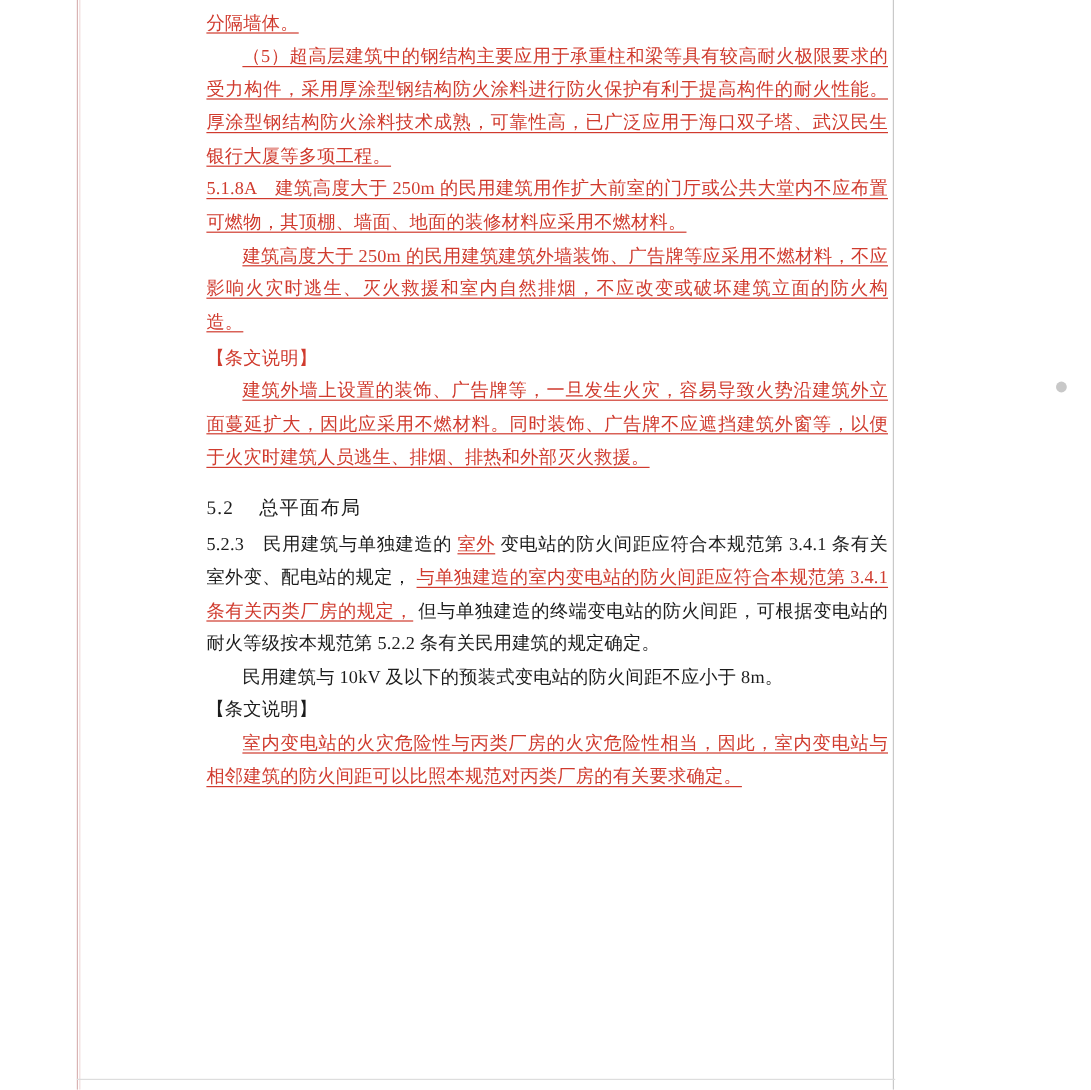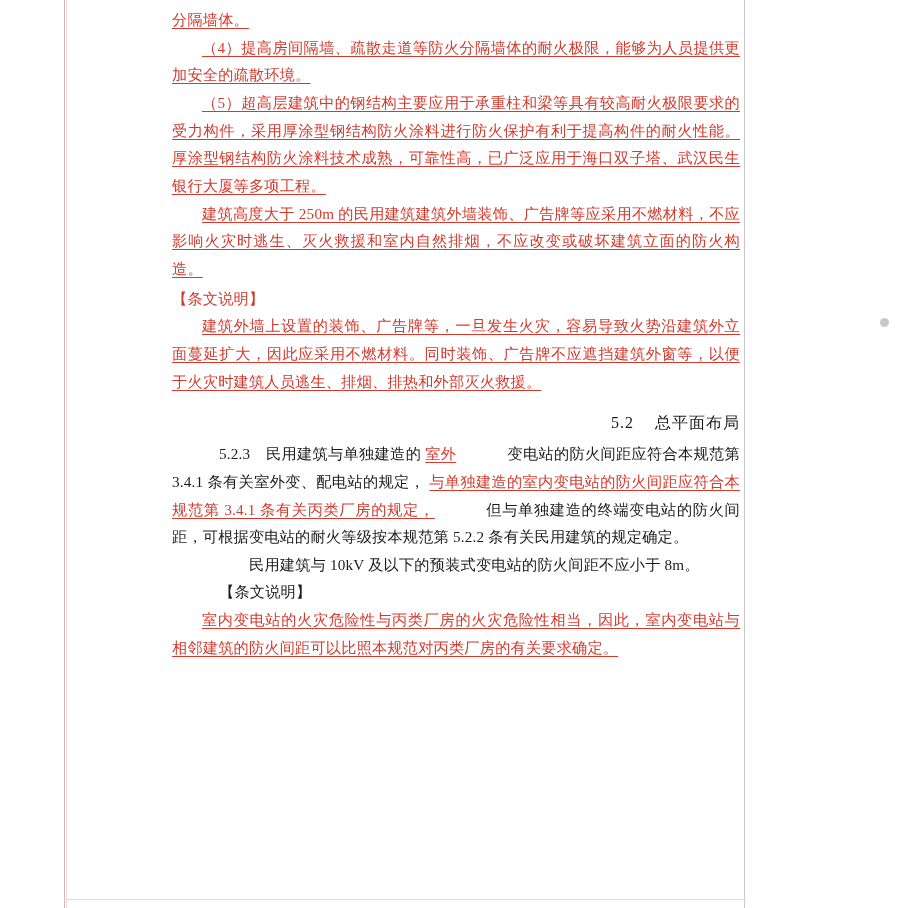--- a/index.html
+++ b/index.html
@@ -52,27 +52,27 @@
 
   p {
     margin: 0;
     font-size: 15.2px;
     line-height: 1.82;
     letter-spacing: 0.2px;
     text-align: justify;
     text-justify: inter-ideograph;
   }
   .red  { color: #d03b2e; }
-  .black { color: #1c1c1c; margin-left: 47px; }
+  .black { color: #1c1c1c; }
   .ind1 { text-indent: 0; }
   .ind2 { text-indent: 30px; }
   .u { text-decoration: underline; text-underline-offset: 3px; text-decoration-thickness: 1px; }
 
   .sec-head {
-    text-align: right;
+    text-align: left;
     font-size: 16px;
     color: #1c1c1c;
     margin: 10px 0 6px 0;
     letter-spacing: 1px;
   }
   .sec-head .num { margin-right: 16px; }
 
   .note-title {
     font-size: 15.2px;
     color: #d03b2e;
@@ -104,28 +104,28 @@
 
   <div id="content">
 
     <div class="top-pad"></div>
 
     <p class="red ind1">
       <span class="u">分隔墙体。</span>
     </p>
 
 
-    <p class="red ind2">
-      <span class="u">（4）提高房间隔墙、疏散走道等防火分隔墙体的耐火极限，能够为人员提供更加安全的疏散环境。</span>
-    </p>
 
     <p class="red ind2">
       <span class="u">（5）超高层建筑中的钢结构主要应用于承重柱和梁等具有较高耐火极限要求的受力构件，采用厚涂型钢结构防火涂料进行防火保护有利于提高构件的耐火性能。厚涂型钢结构防火涂料技术成熟，可靠性高，已广泛应用于海口双子塔、武汉民生银行大厦等多项工程。</span>
     </p>
 
+    <p class="red ind1">
+      <span class="u">5.1.8A　建筑高度大于 250m 的民用建筑用作扩大前室的门厅或公共大堂内不应布置可燃物，其顶棚、墙面、地面的装修材料应采用不燃材料。</span>
+    </p>
 
     <p class="red ind2">
       <span class="u">建筑高度大于 250m 的民用建筑建筑外墙装饰、广告牌等应采用不燃材料，不应影响火灾时逃生、灭火救援和室内自然排烟，不应改变或破坏建筑立面的防火构造。</span>
     </p>
 
     <p class="red ind1 note-title">
       <span>【条文说明】</span>
     </p>
 
     <p class="red ind2">

